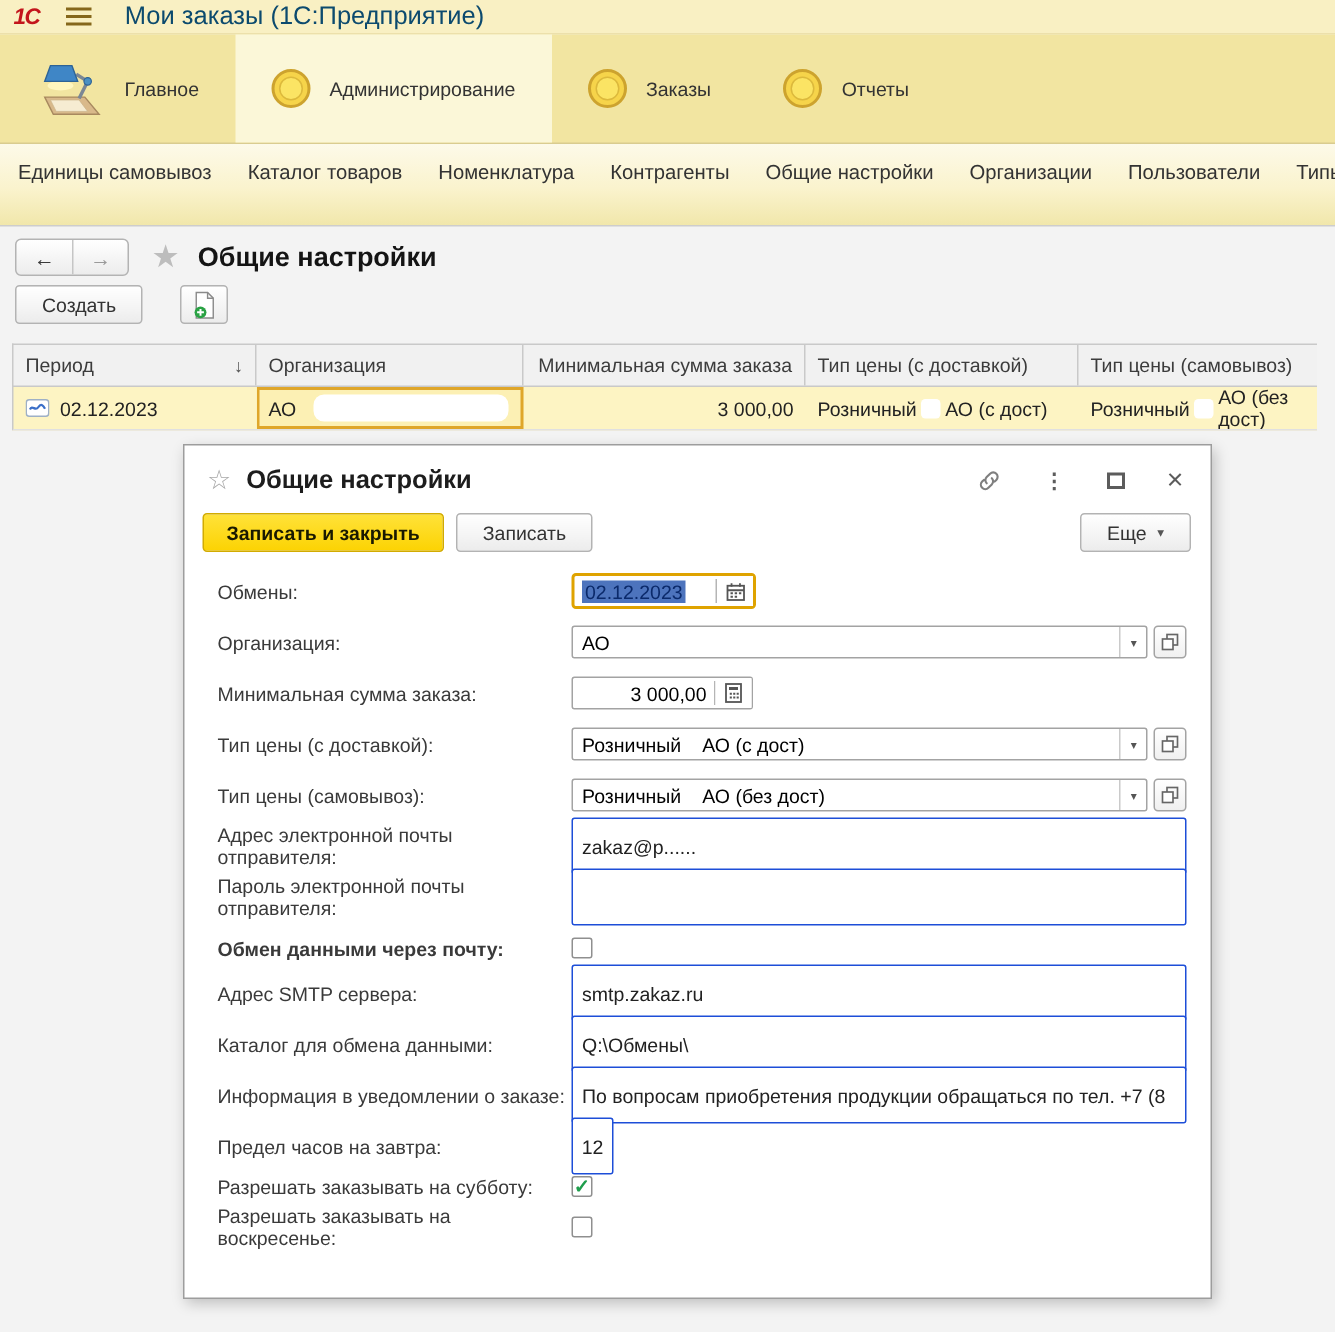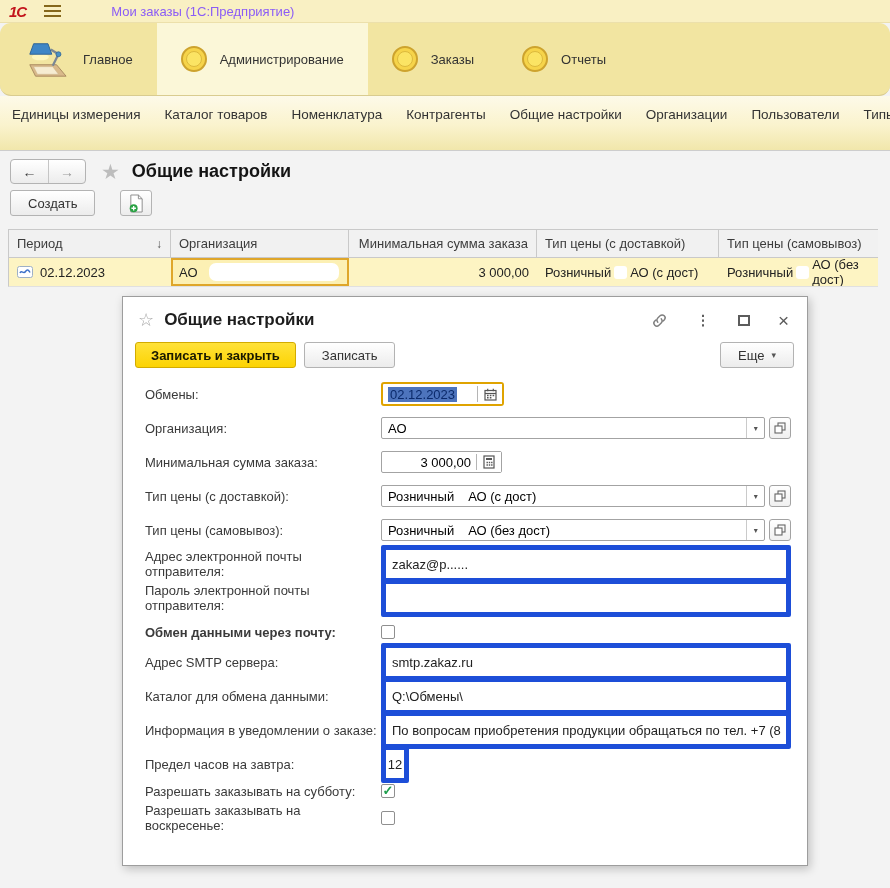--- a/index.html
+++ b/index.html
@@ -7,25 +7,25 @@
   body { font-family:"Liberation Sans", sans-serif; overflow:hidden; }
 
   .screen { position:relative; width:890px; height:888px; background:#f3f3f3; overflow:hidden; }
 
   
   .titlebar { position:absolute; top:0; left:0; right:0; height:23px; background:#f9f0c3;
               border-bottom:1px solid #ece0ab; display:flex; align-items:center; padding-left:9px; }
   .logo { color:#c3151c; font-weight:bold; font-style:italic; font-size:15px; letter-spacing:-1px; margin-right:18px; }
   .burger { display:flex; flex-direction:column; gap:3px; width:17px; margin-right:22px; cursor:pointer; }
   .burger i { display:block; height:2px; background:#85671b; }
-  .tb-title { font-size:13px; color:#8b5cf6;margin-left:28px; }
+  .tb-title { font-size:17px; color:#0c4a6e; }
 
   
   .sections { position:absolute; top:23px; left:0; right:0; height:73px; background:#f2e5a1;
-              border-bottom:1px solid #d9cc90; display:flex; align-items:stretch;border-radius:11px; }
+              border-bottom:1px solid #d9cc90; display:flex; align-items:stretch; }
   .sec-tab { display:flex; align-items:center; gap:13px; padding:0 24px; font-size:13px; color:#333; cursor:pointer; }
   .sec-tab.active { background:#fbf7d8; }
   .coin { width:26px; height:26px; border-radius:50%; background:#f6d44a; border:2px solid #cda32e; position:relative; }
   .coin::after { content:""; position:absolute; inset:3px; border-radius:50%; background:#fbe464; border:1px solid #dcb93c; }
 
   
   .functions { position:absolute; top:96px; left:0; right:0; height:54px;
                background:linear-gradient(180deg,#fdfae9 0%,#faf3cd 55%,#f1e7ab 100%);
                padding:11px 0 0 12px; display:flex; gap:24px; font-size:13.5px; color:#333;
                white-space:nowrap; overflow:hidden; }
@@ -79,21 +79,21 @@
                  border-radius:3px; font-weight:bold; font-size:13px; color:#191900; cursor:pointer; font-family:inherit; }
   .btn-more { margin-left:auto; display:flex; align-items:center; gap:7px; }
   .dd-arrow { font-size:9px; color:#555; }
 
   .dlg-form { padding:15px 16px 0 22px; }
   .frow { display:flex; align-items:center; height:22px; margin-bottom:12px; font-size:13px; }
   .frow.gap-sm { margin-bottom:8px;font-weight:bold; }
   .frow.tight { margin-bottom:5px; }
   .flabel { width:236px; flex-shrink:0; color:#3a3a3a; }
 
-  .tinput { height:38px; border:5px solid #1d4ed8; border-radius:2px; background:#fff; display:flex;
+  .tinput { height:38px; border:1px solid #1d4ed8; border-radius:2px; background:#fff; display:flex;
             align-items:center; padding:0 6px; color:#222; overflow:hidden; white-space:nowrap; cursor:text; }
   .w-wide { width:410px; }
   .w-sm { width:28px; justify-content:center; }
 
   .igroup { display:flex; align-items:stretch; height:22px; border:1px solid #a3a3a3; border-radius:2px; background:#fff; }
   .igroup.focused { border:2px solid #dfa300; border-radius:3px; height:24px; }
   .itext { display:flex; align-items:center; padding:0 5px; overflow:hidden; white-space:nowrap; }
   .itext.date { width:94px; }
   .itext.num { width:94px; justify-content:flex-end; }
   .sel { background:#4d74bd; color:#0b2a6b; padding:0 2px; }
@@ -148,21 +148,21 @@
       <span class="coin"></span>
       <span>Заказы</span>
     </div>
     <div class="sec-tab">
       <span class="coin"></span>
       <span>Отчеты</span>
     </div>
   </div>
 
   <div class="functions">
-    <span class="fn-item">Единицы измерения</span>
+    <span class="fn-item">Единицы самовывоз</span>
     <span class="fn-item">Каталог товаров</span>
     <span class="fn-item">Номенклатура</span>
     <span class="fn-item">Контрагенты</span>
     <span class="fn-item">Общие настройки</span>
     <span class="fn-item">Организации</span>
     <span class="fn-item">Пользователи</span>
     <span class="fn-item">Типы цен ном</span>
   </div>
 
   <div class="content">

